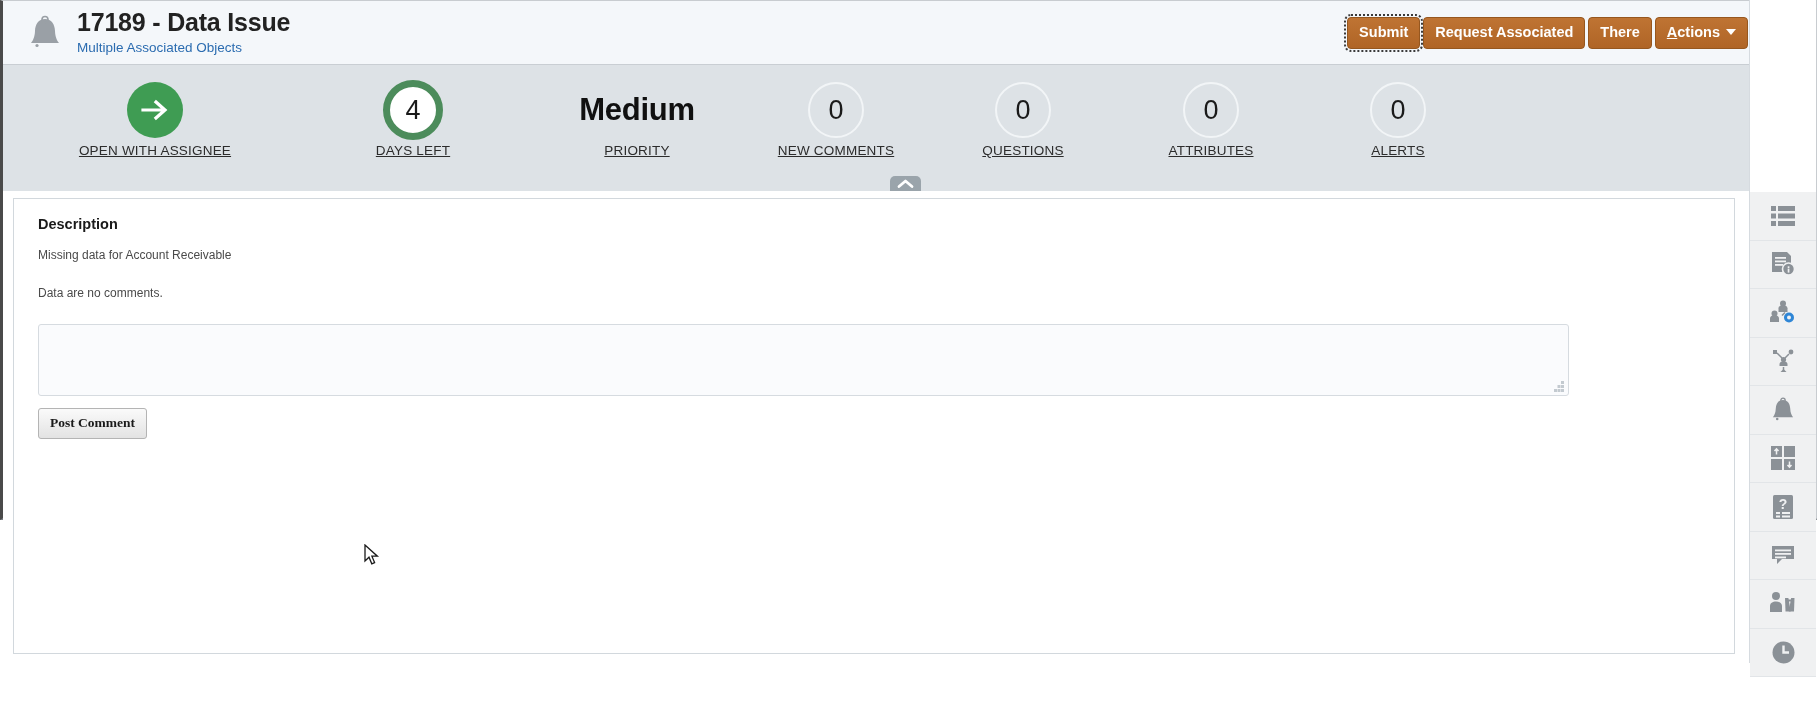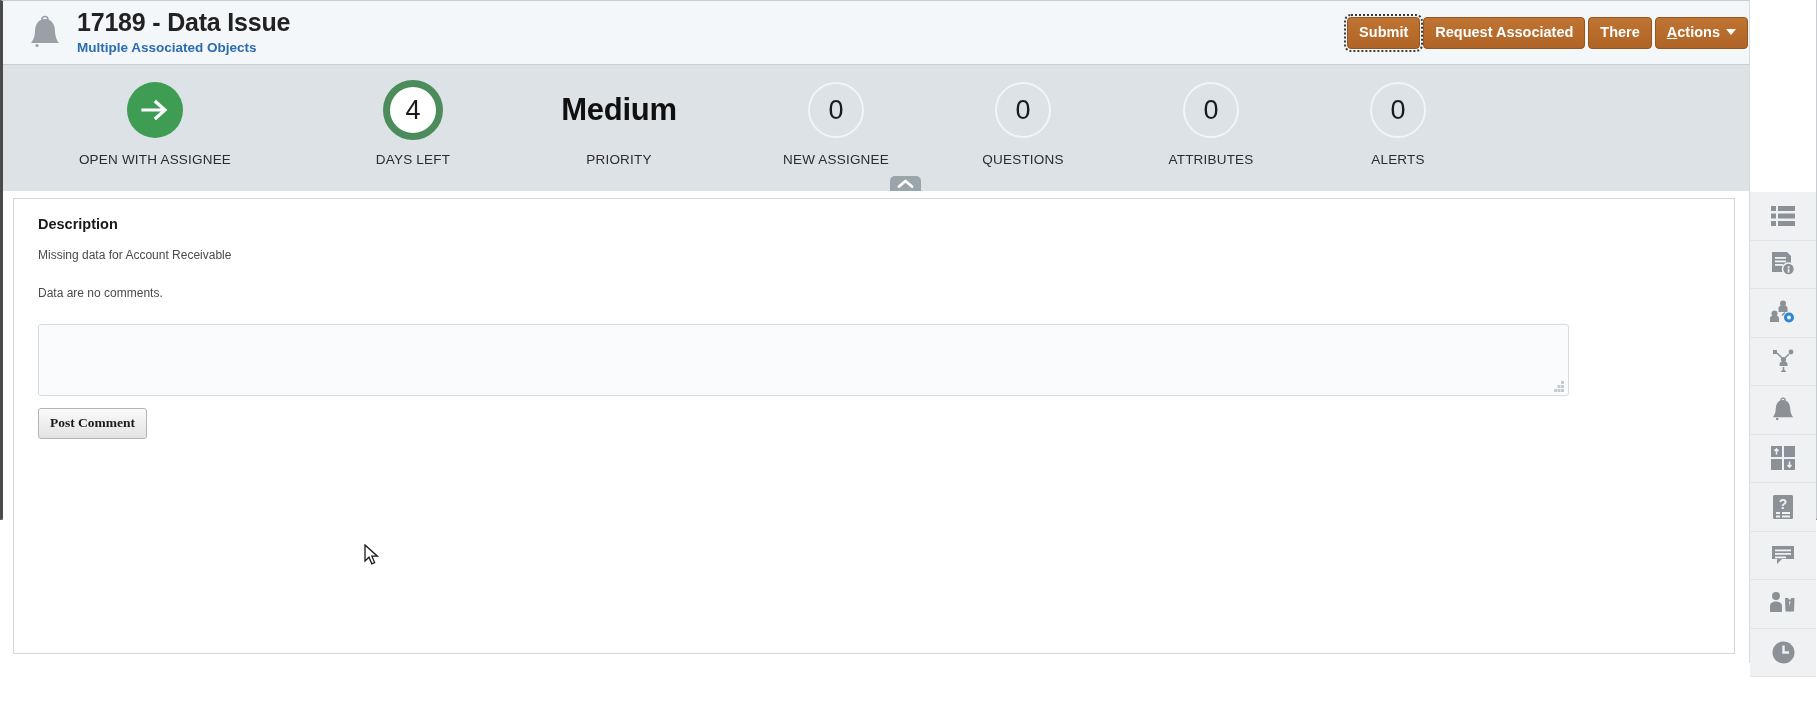--- a/index.html
+++ b/index.html
@@ -35,21 +35,21 @@
     display: flex; align-items: center; justify-content: center;
     flex: none;
   }
   .title-block { margin-left: 4px; }
   .title-main {
     font-size: 25px; font-weight: bold; color: #222;
     letter-spacing: -0.2px; line-height: 28px;
   }
   .title-sub {
     font-size: 13.5px; color: #2b6cb0; line-height: 19px;
-    margin-top: 2px; cursor: pointer; font-weight: bold;
+    margin-top: 2px; cursor: pointer;
   }
 
   .header-actions {
     position: absolute; right: 14px; top: 0; height: 64px;
     display: flex; align-items: center; gap: 3px;
   }
   .btn-action {
     background: #b86d2e;
     background-image: linear-gradient(#bf7433, #b06526);
     color: #ffffff;
@@ -97,21 +97,21 @@
     top: 12px;
     text-align: center;
     width: 200px;
   }
   .status-visual {
     height: 66px;
     display: flex; align-items: center; justify-content: center;
   }
   .status-label {
     font-size: 13.5px; color: #2c2c2c;
-    letter-spacing: 0.2px; margin-top: 9px;
+    letter-spacing: 0.2px;  text-decoration: underline;
   }
   .circle-filled {
     width: 56px; height: 56px; border-radius: 50%;
     background: #3f9c53;
     display: flex; align-items: center; justify-content: center;
   }
   .ring-dark {
     width: 60px; height: 60px; border-radius: 50%;
     border: 7px solid #4c8c5b;
     background: #ffffff;
@@ -281,32 +281,32 @@
       <div class="status-label">OPEN WITH ASSIGNEE</div>
     </div>
 
     <div class="status-item" style="left:310px">
       <div class="status-visual">
         <div class="ring-dark">4</div>
       </div>
       <div class="status-label">DAYS LEFT</div>
     </div>
 
-    <div class="status-item" style="left:516px">
+    <div class="status-item" style="left:534px">
       <div class="status-visual">
         <div class="priority-text">Medium</div>
       </div>
       <div class="status-label">PRIORITY</div>
     </div>
 
     <div class="status-item" style="left:733px">
       <div class="status-visual">
         <div class="ring-light">0</div>
       </div>
-      <div class="status-label">NEW ASSIGNEE</div>
+      <div class="status-label">NEW COMMENTS</div>
     </div>
 
     <div class="status-item" style="left:920px">
       <div class="status-visual">
         <div class="ring-light">0</div>
       </div>
       <div class="status-label">QUESTIONS</div>
     </div>
 
     <div class="status-item" style="left:1108px">

